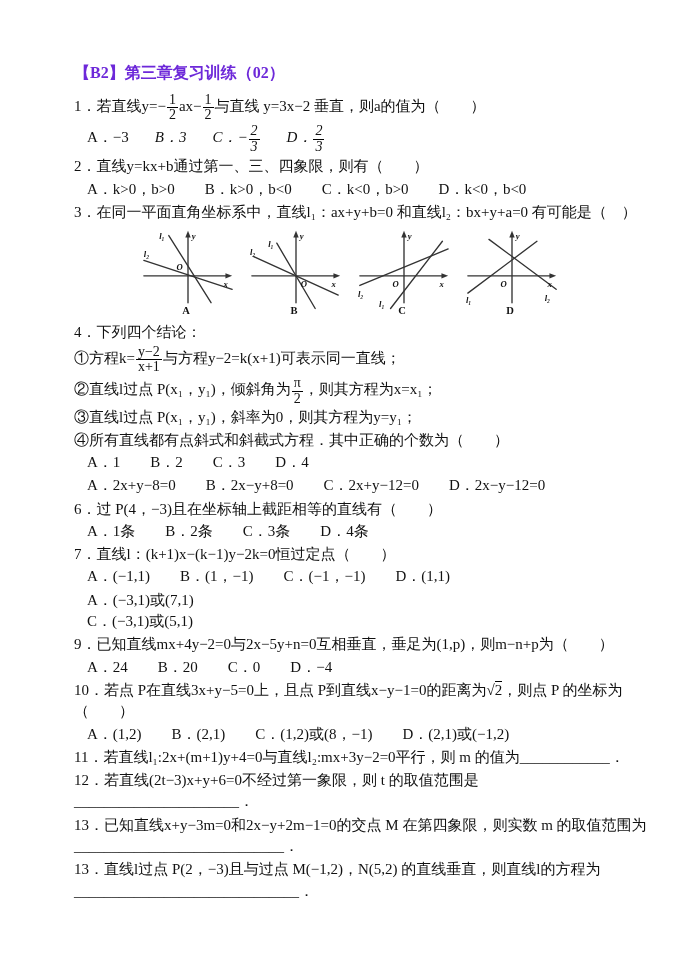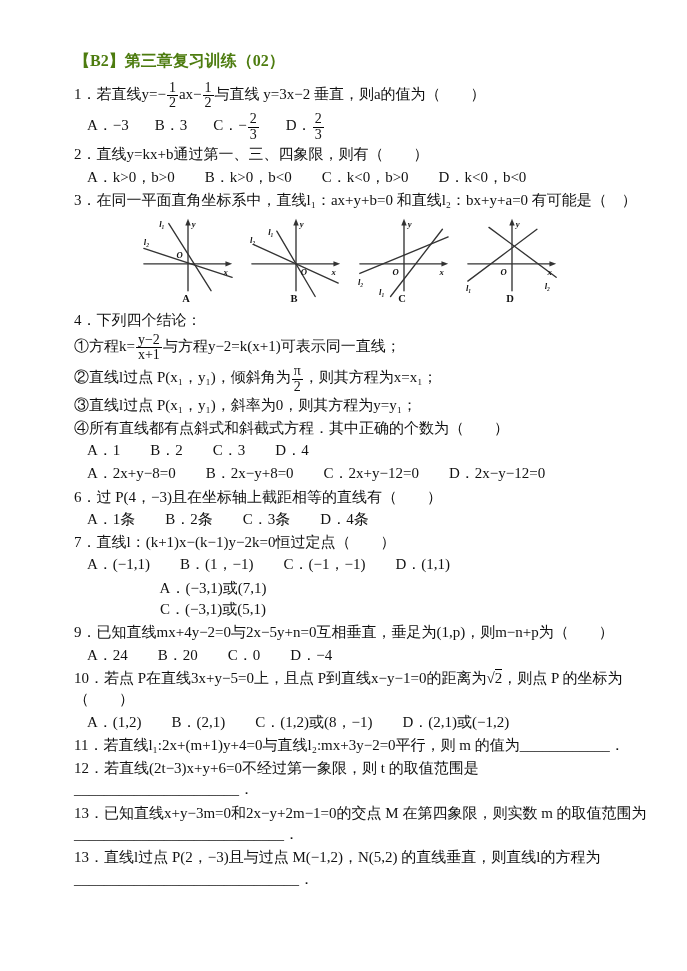--- a/index.html
+++ b/index.html
@@ -2,36 +2,36 @@
 <html><head>
 <meta charset="utf-8">
 <style>
   html,body{margin:0;padding:0;background:#ffffff;}
   .page{
     width:687px;height:971px;box-sizing:border-box;
     padding:50px 40px 0 74px;background:#fff;overflow:hidden;
     font-family:"Liberation Serif","DejaVu Serif",serif;
     font-size:15px;line-height:1.42;color:#111;
   }
-  .title{font-size:16px;font-weight:bold;color:#4d7c0f;margin:0 0 8px 0;}
+  .title{font-size:16px;font-weight:bold;color:#6d28d9;margin:12px 0 8px 0;}
   p{margin:1px 0;}
   .opts{padding-left:13px;white-space:nowrap;}
-  .opt + .opt{margin-left:26px;}
+  .opt + .opt{margin-left:26px;font-style:italic;}
   .frac{display:inline-block;vertical-align:-0.62em;text-align:center;line-height:1.05;font-size:14px;margin:0 1px;}
   .frac .num{display:block;border-bottom:1px solid #000;padding:0 2px;}
   .frac .den{display:block;padding:0 2px;}
   .sqrt{white-space:nowrap;}
   .sqrt .val{border-top:1px solid #000;}
   .diagrams{display:flex;gap:12px;margin:3px 0 4px 66px;}
   svg.diagram{width:96px;height:92px;display:block;}
   .axis,.pline{stroke:#333;stroke-width:1.4;fill:none;stroke-linecap:round;}
   .arrow{fill:#333;stroke:none;}
   .lbl{font-family:"Liberation Serif","DejaVu Serif",serif;font-style:italic;font-weight:bold;font-size:9px;fill:#111;}
   .cap{font-family:"Liberation Serif","DejaVu Serif",serif;font-weight:bold;font-size:11px;fill:#111;}
-  .q8row{padding-left:13px;display:flex;text-align:center;}
+  .q8row{padding-left:13px;display:flex;}
   .q8row .cell{width:252px;}
   .q{margin:0 0 2px 0;}
 </style>
 </head>
 <body>
 
 <div class="page">
 
   <h1 class="title">【B2】第三章复习训练（02）</h1>
 

